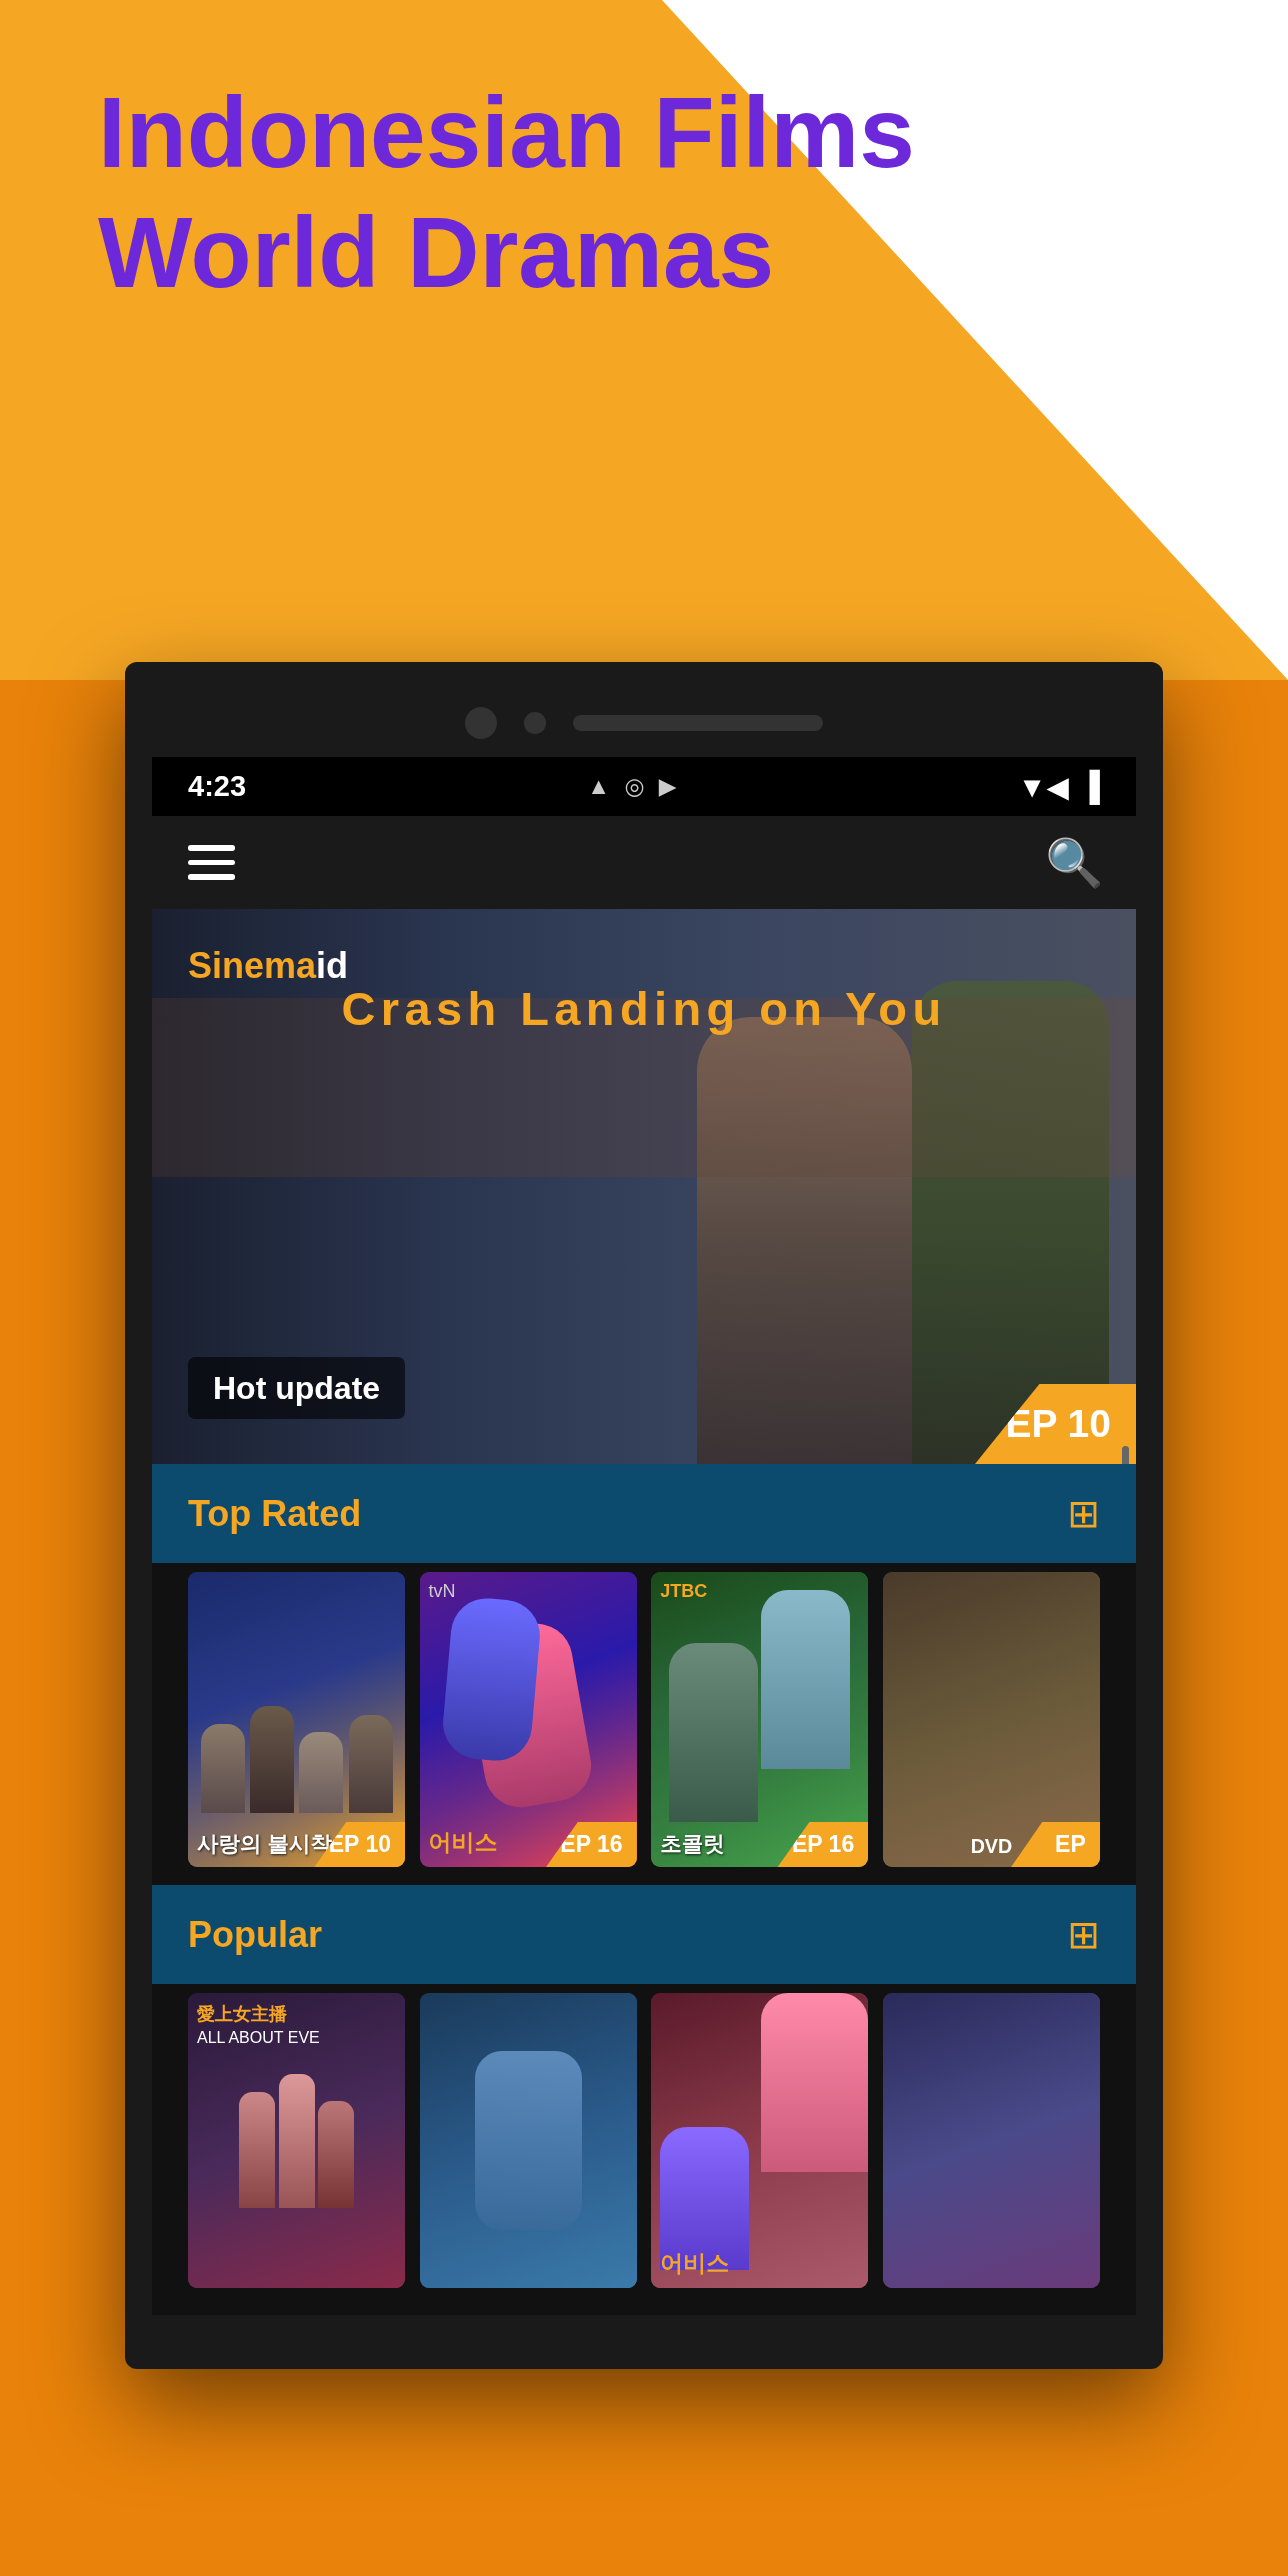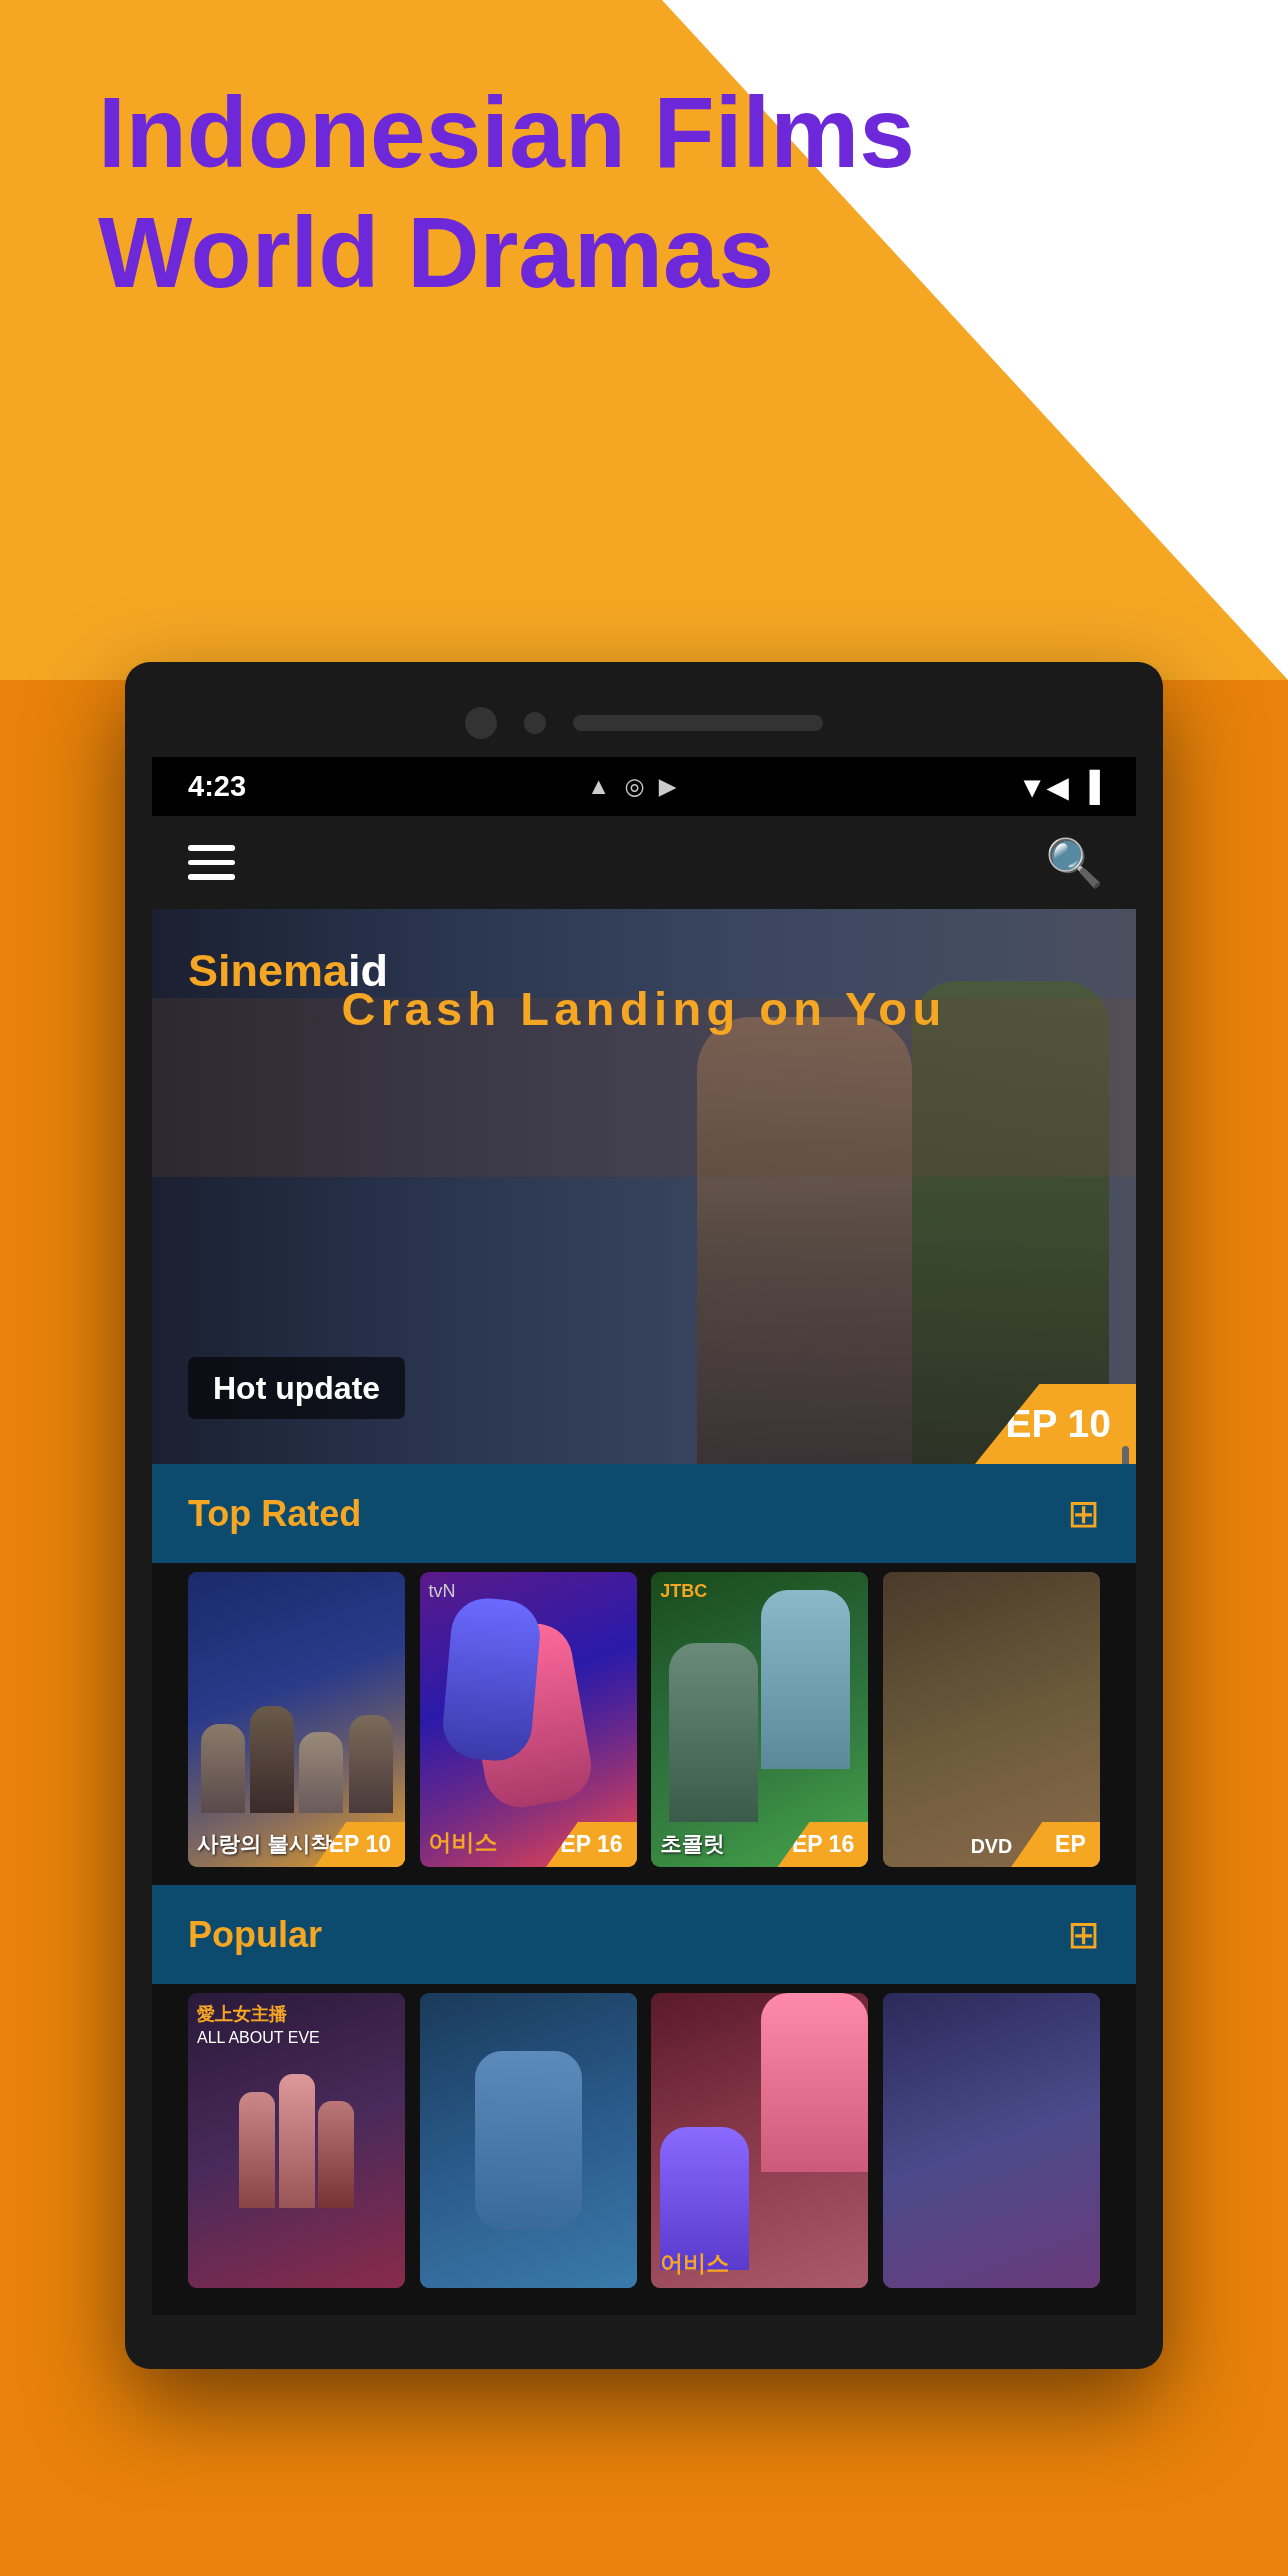--- a/index.html
+++ b/index.html
@@ -60,21 +60,21 @@
       position: absolute;
       top: 662px;
       left: 50%;
       transform: translateX(-50%);
       width: 1038px;
       z-index: 20;
     }
 
     .phone {
       background: #1a1a1a;
-      border-radius: 25px;
+      border-radius: 12px;
       padding: 45px 27px 54px;
       box-shadow: 0 36px 89px rgba(0,0,0,0.5);
       position: relative;
       overflow: hidden;
     }
 
     
     .phone-top {
       display: flex;
       justify-content: center;
@@ -170,21 +170,21 @@
       justify-content: center;
     }
 
     .banner-title-overlay {
       position: absolute;
       top: 36px;
       left: 36px;
     }
 
     .sinemaid-logo {
-      font-size: 45px;
+      font-size: 36px;
       font-weight: bold;
       color: #f5a623;
     }
 
     .sinemaid-logo span { color: #fff; }
 
     .banner-show-title {
       position: absolute;
       top: 72px;
       left: 0; right: 0;

